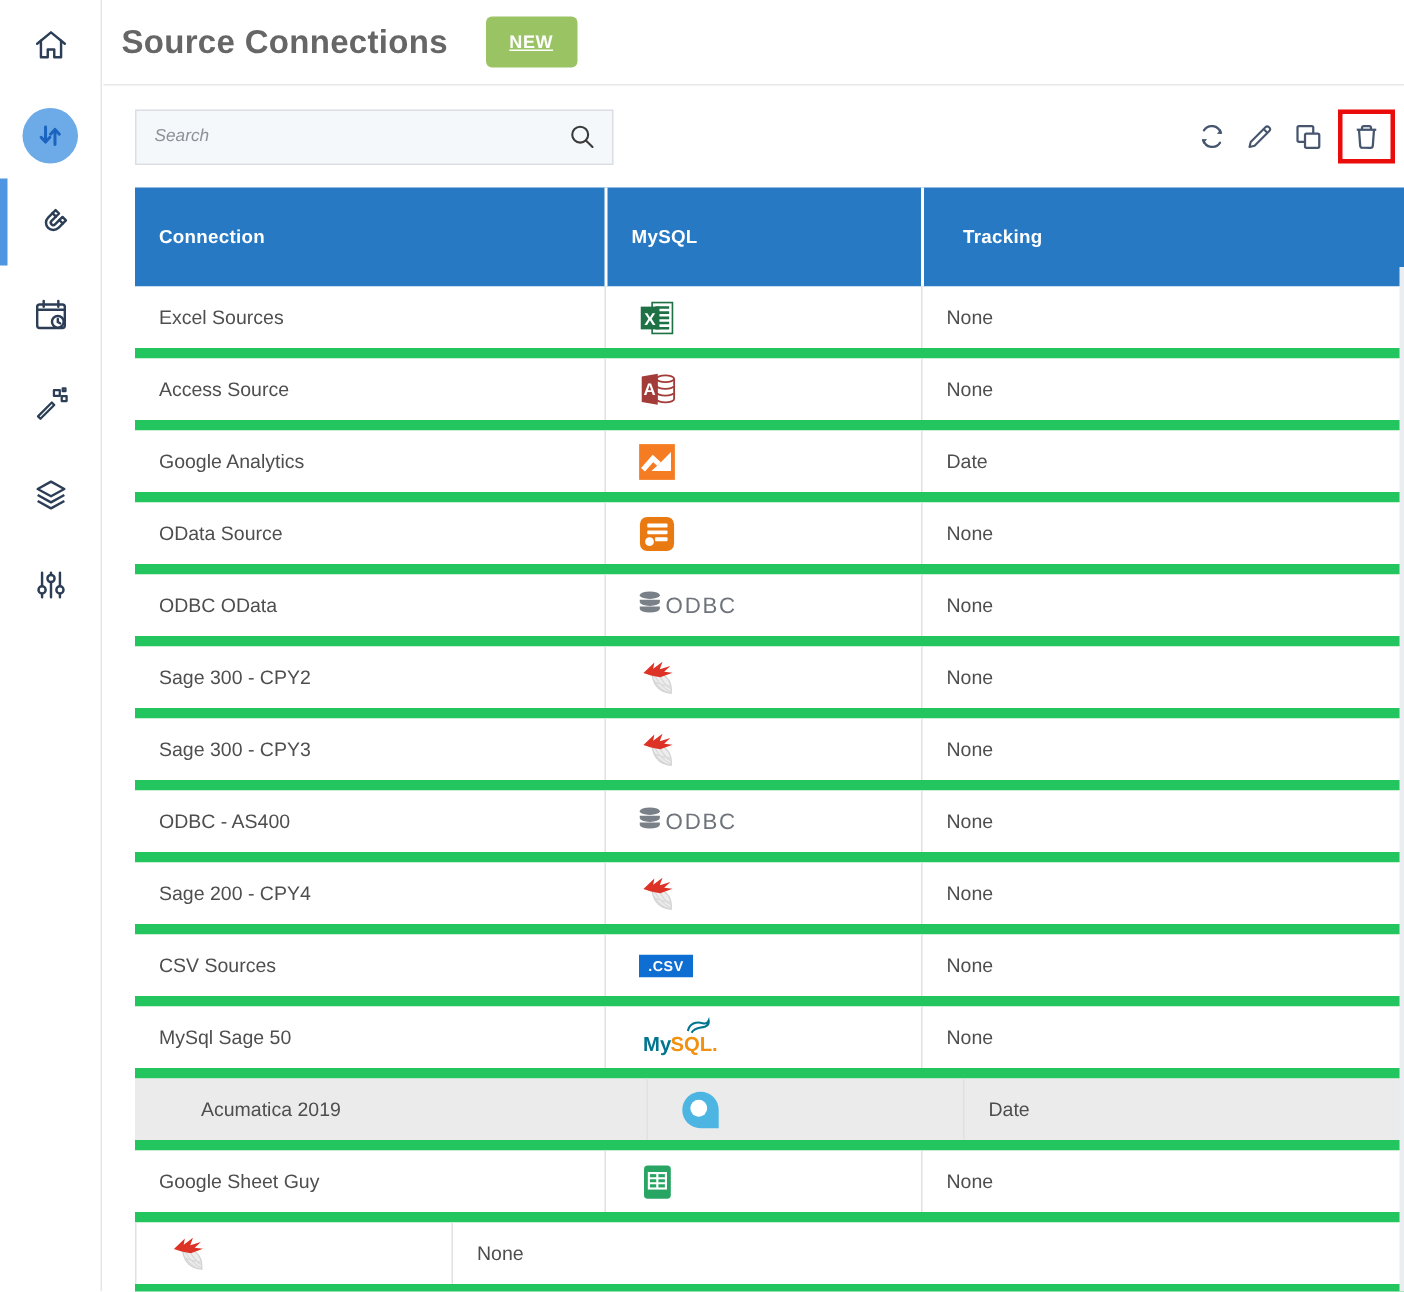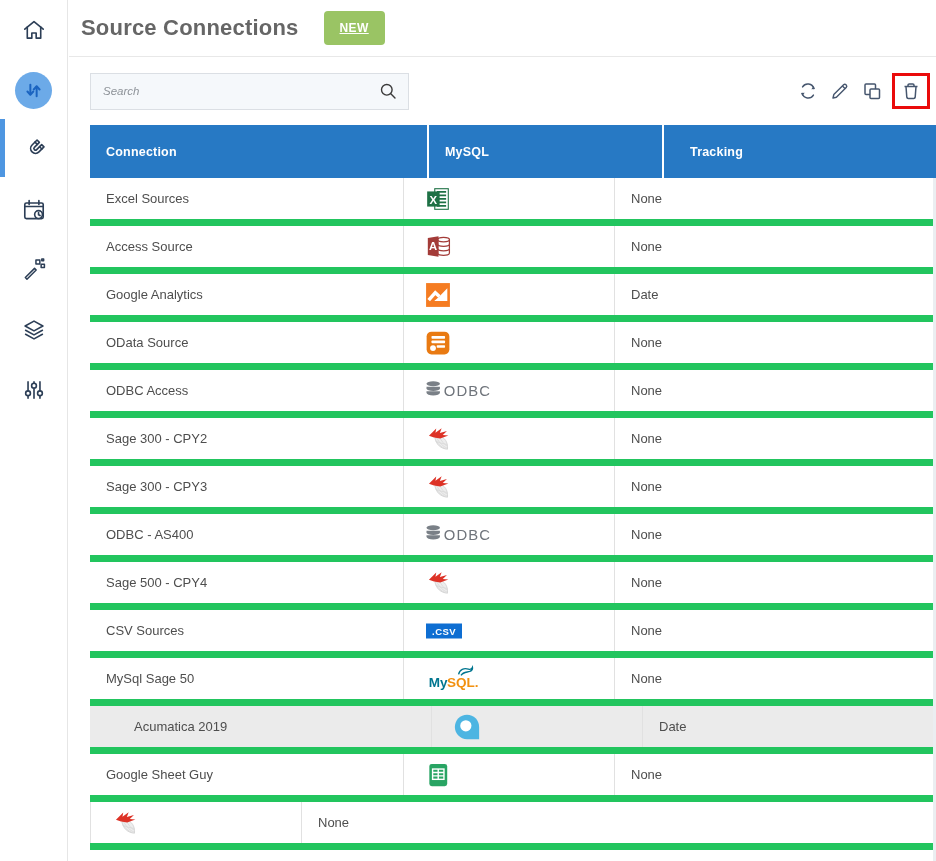--- a/index.html
+++ b/index.html
@@ -33,21 +33,21 @@
     flex: 1; border: none; background: transparent; outline: none;
     font-family: "Liberation Sans", sans-serif; font-style: italic; font-size: 11.5px; color: #555; padding-left: 12px;
   }
   .search-input::placeholder { color: #8d9298; font-style: italic; }
   .search-icon-btn { margin-right: 10px; display: flex; cursor: pointer; background: none; border: none; }
   .toolbar { display: flex; align-items: center; gap: 8px; }
   .tool-btn { background: none; border: none; display: flex; padding: 1px; cursor: pointer; }
   .highlight-box { border: 3px solid #ea0b0b; padding: 3px 4px; display: flex; align-items: center; justify-content: center; }
   
   .table { margin-left: 21px; }
-  .thead { display: flex; height: 53px; background: #2779c4; gap: 24px; }
+  .thead { display: flex; height: 66px; background: #2779c4; }
   .th {
     color: #fff; font-size: 12.5px; font-weight: bold; letter-spacing: 0.2px;
     display: flex; align-items: center; padding-left: 16px; cursor: pointer;
   }
   .c1 { width: 313px; } .c2 { width: 211px; } .c3 { flex: 1; padding-left: 26px; }
   .th.c2, .th.c3 { border-left: 2px solid #fff; }
   .trow { display: flex; height: 48px; background: #fff; border-bottom: 7px solid #22c55e; cursor: pointer; }
   .trow.selected { background: #ebebeb; padding-left: 28px; }
   .td { font-size: 13px; color: #4e4e4e; display: flex; align-items: center; padding-left: 16px; }
   .td.c2 { padding-left: 21px; } 
@@ -273,21 +273,21 @@
     <div class="trow">
       <div class="td c1">OData Source</div>
       <div class="td c2">
           <svg width="26" height="26" viewBox="0 0 24 24">
             <use href="#s-odata"></use>
           </svg>
         </div>
       <div class="td c3">None</div>
     </div>
     <div class="trow">
-      <div class="td c1">ODBC Access</div>
+      <div class="td c1">ODBC OData</div>
       <div class="td c2">
           <svg width="72" height="23" viewBox="0 0 74 24">
             <use href="#s-odbc"></use>
           </svg>
         </div>
       <div class="td c3">None</div>
     </div>
     <div class="trow">
       <div class="td c1">Sage 300 - CPY2</div>
       <div class="td c2">
@@ -309,21 +309,21 @@
     <div class="trow">
       <div class="td c1">ODBC - AS400</div>
       <div class="td c2">
           <svg width="72" height="23" viewBox="0 0 74 24">
             <use href="#s-odbc"></use>
           </svg>
         </div>
       <div class="td c3">None</div>
     </div>
     <div class="trow">
-      <div class="td c1">Sage 500 - CPY4</div>
+      <div class="td c1">Sage 200 - CPY4</div>
       <div class="td c2">
           <svg width="27" height="27" viewBox="0 0 24 24">
             <use href="#s-sql"></use>
           </svg>
         </div>
       <div class="td c3">None</div>
     </div>
     <div class="trow">
       <div class="td c1">CSV Sources</div>
       <div class="td c2">

